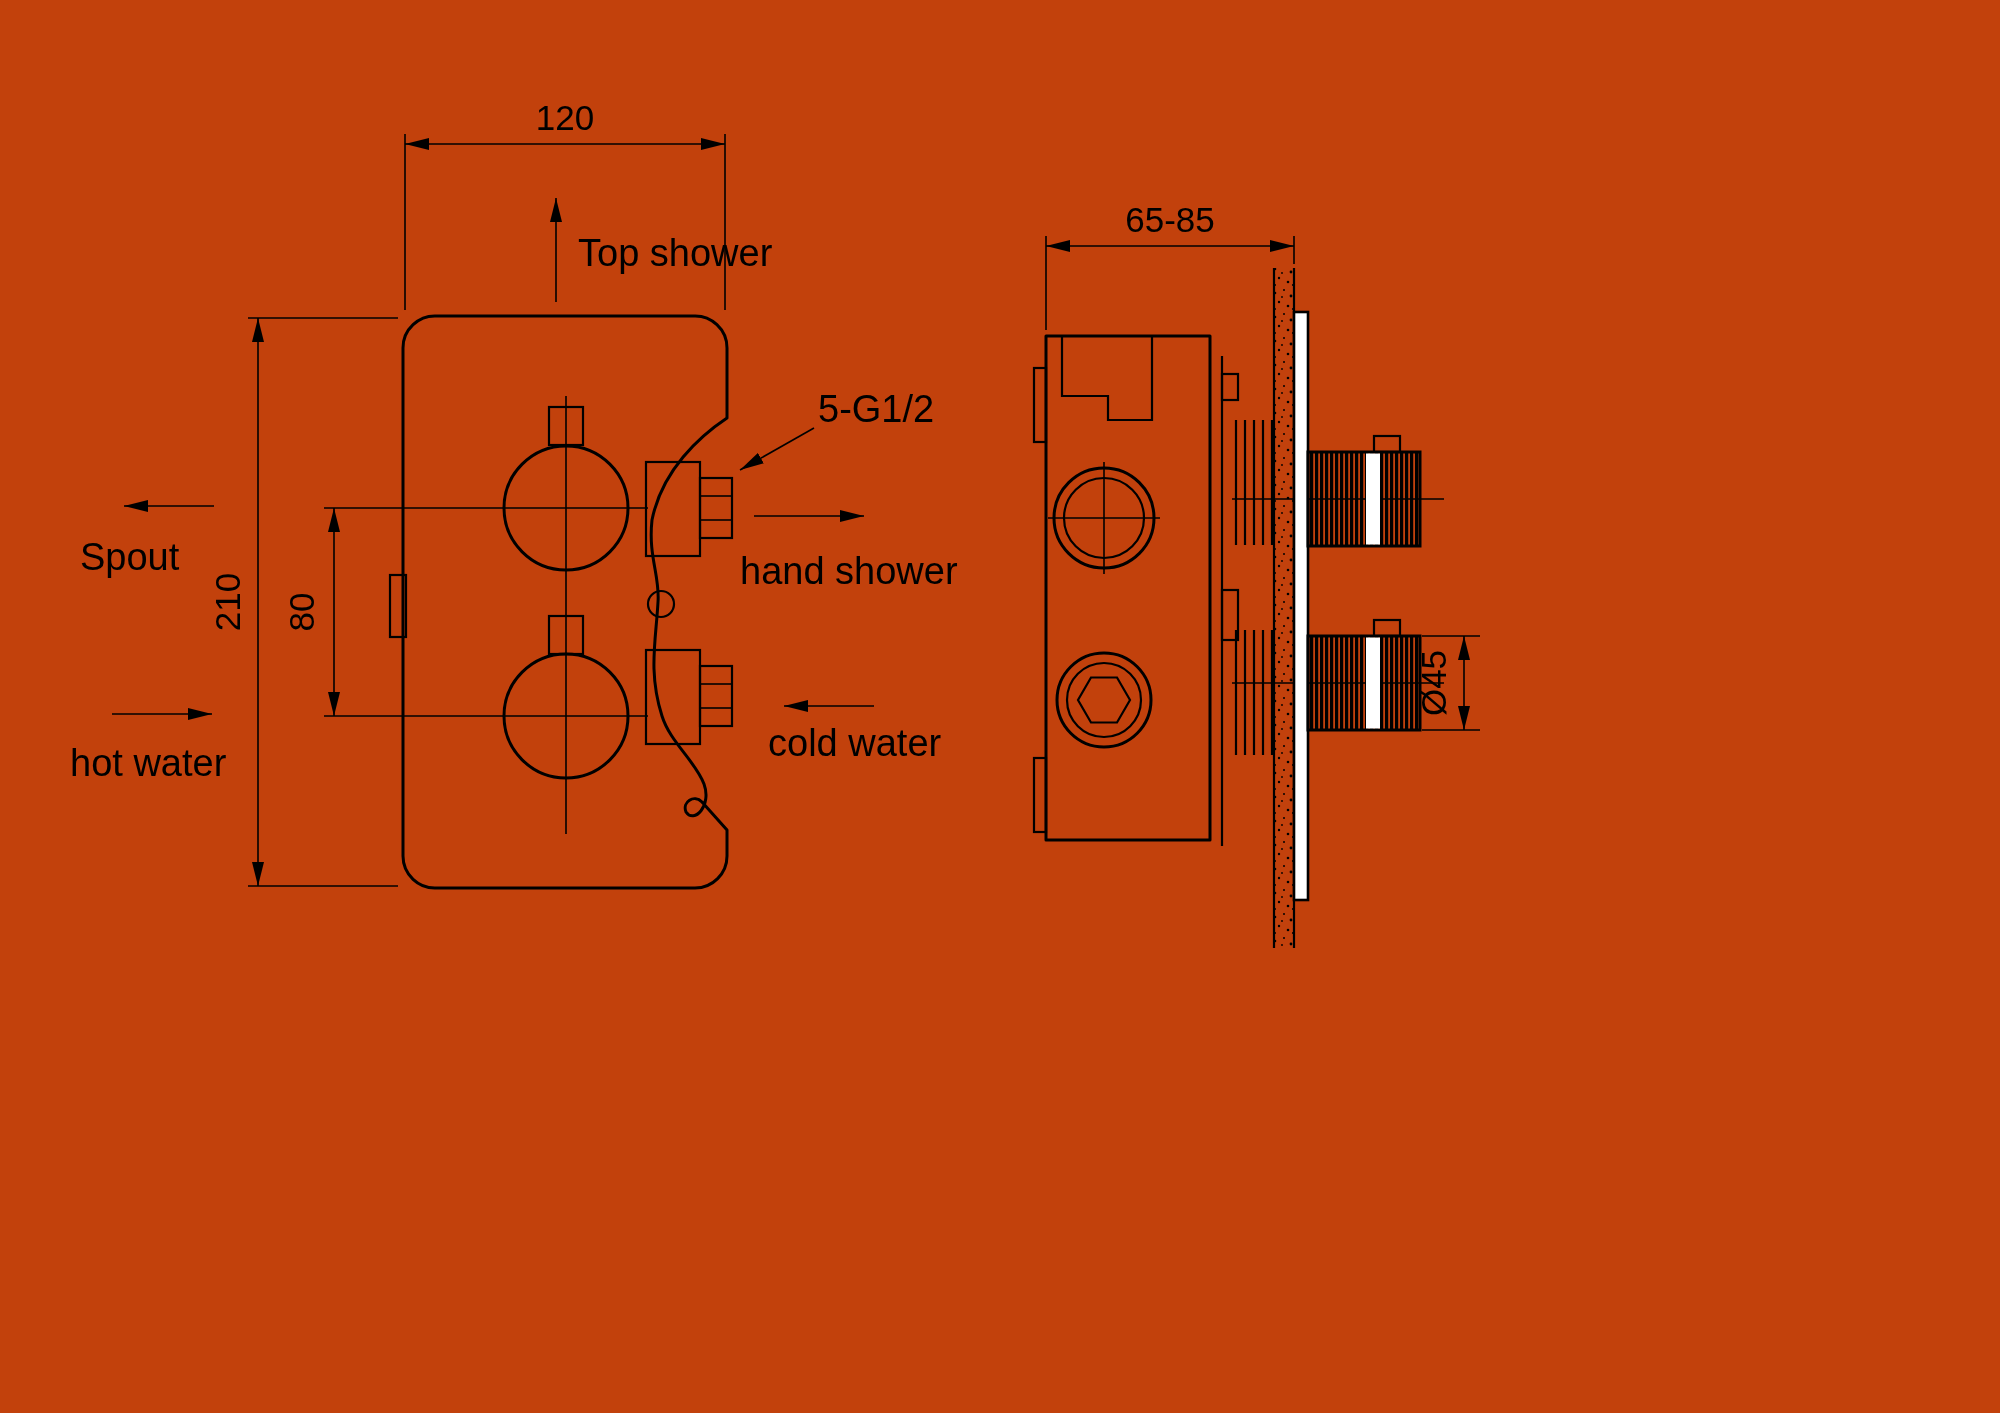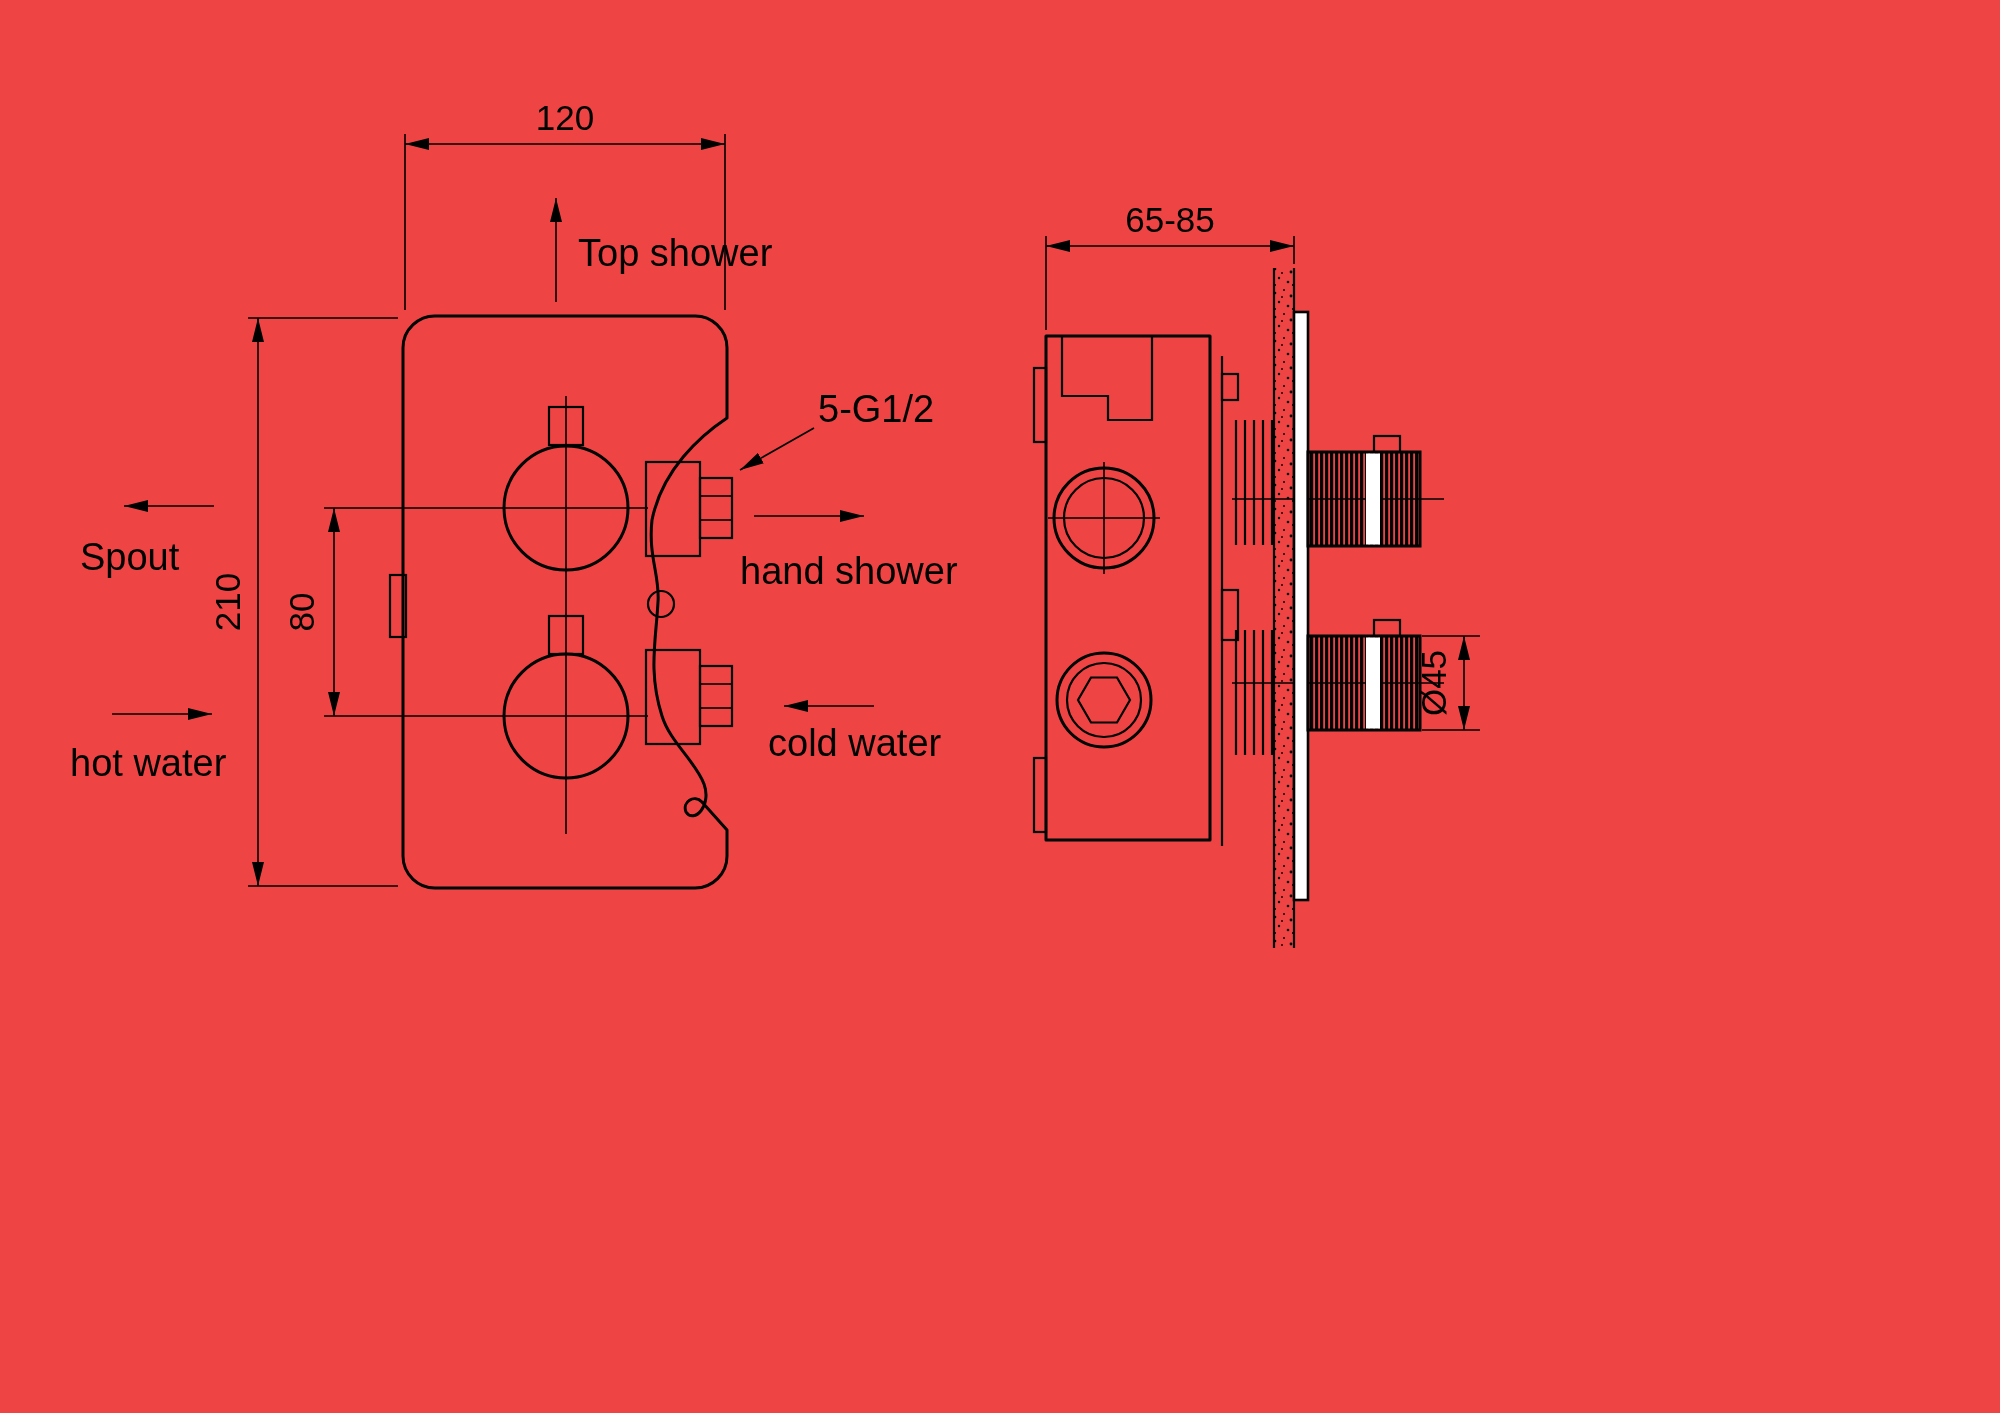--- a/index.html
+++ b/index.html
@@ -1,16 +1,16 @@
 <!DOCTYPE html>
 <html><head>
 <meta charset="utf-8">
 <style>
   html,body{margin:0;padding:0;background:#ffffff;}
-  .canvas{position:relative;width:2000px;height:1413px;background:#ef4444;overflow:hidden;}
+  .canvas{position:relative;width:2000px;height:1413px;background:#c2410c;overflow:hidden;}
   svg{display:block;}
   .s3{stroke:#000;stroke-width:3;fill:none;stroke-linecap:round;stroke-linejoin:round;}
   .s2{stroke:#000;stroke-width:2.2;fill:none;}
   .s1{stroke:#000;stroke-width:1.6;fill:none;}
   .fillw{fill:#fff;stroke:#000;stroke-width:2.6;}
   text{fill:#000;stroke:none;font-family:"Liberation Sans", sans-serif;}
   .lbl{font-size:38px;}
   .dim{font-size:35px;}
   .mid{text-anchor:middle;}
 </style>

